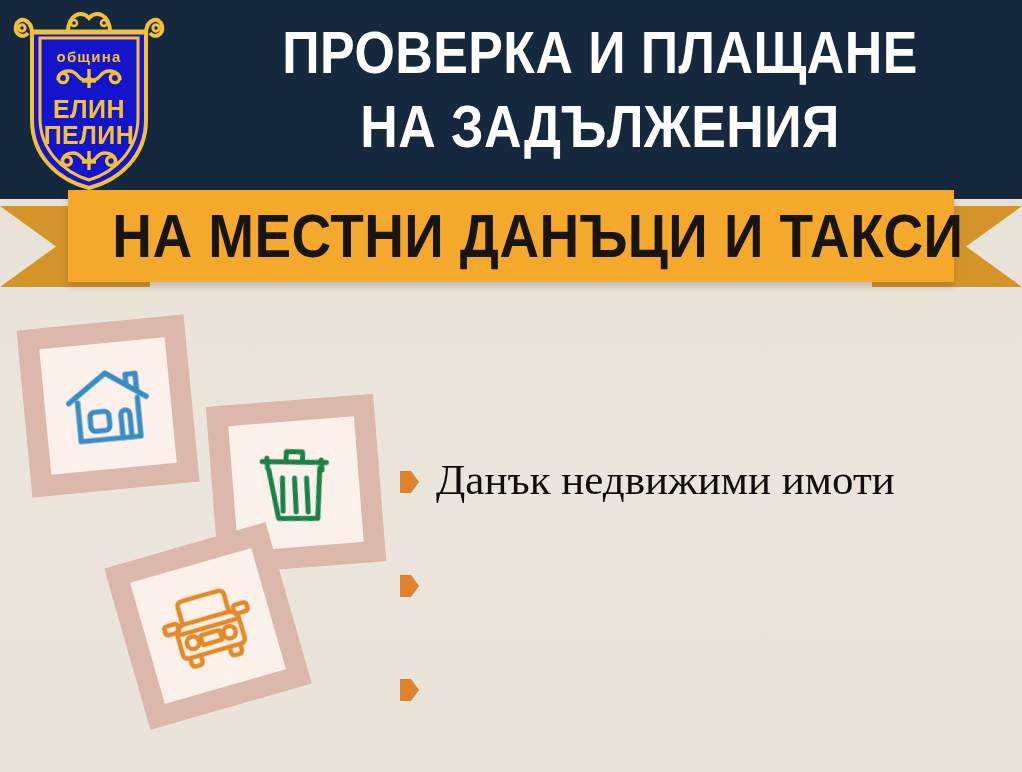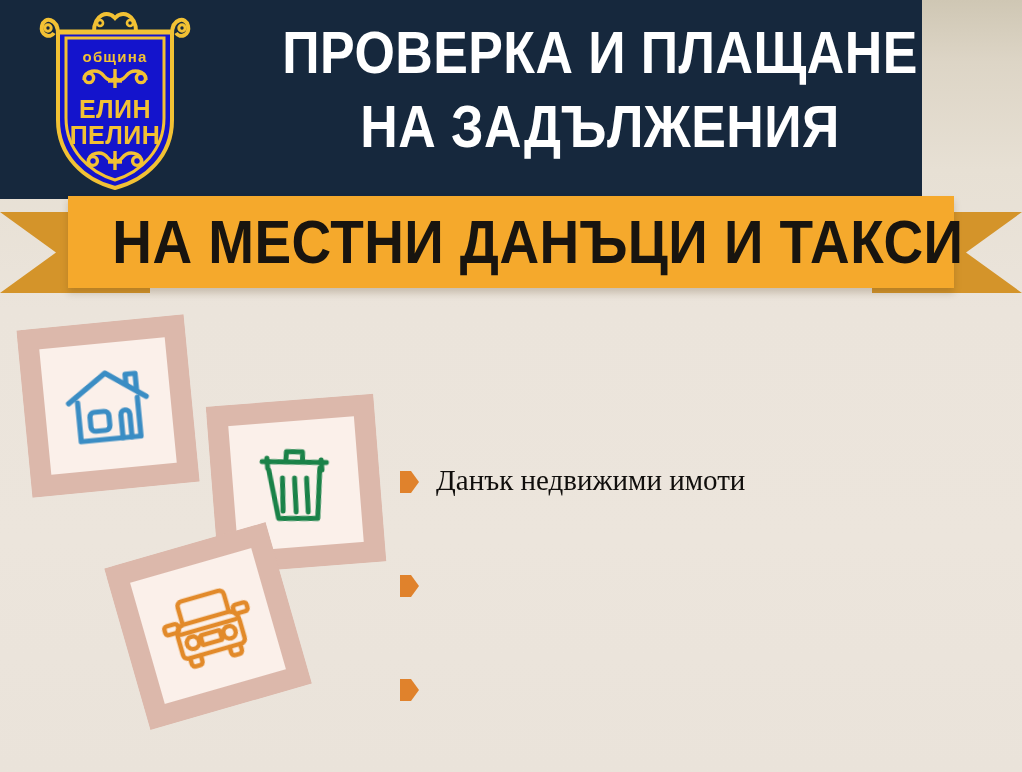--- a/index.html
+++ b/index.html
@@ -27,21 +27,21 @@
         #ebe4db 40%,
         #ece5dc 70%,
         #eae3da 100%);
   }
 
   
   .header {
     position: absolute;
     left: 0;
     top: 0;
-    width: 922px;
+    width: 1022px;
     height: 199px;
     background: #16283d;
     z-index: 5;
   }
 
   .header-title {
     position: absolute;
     left: 190px;
     top: 16px;
     width: 820px;
@@ -54,33 +54,33 @@
     letter-spacing: 0.5px;
     transform: scaleX(0.88);
     transform-origin: center top;
     white-space: nowrap;
   }
   .header-title .line2 { display: block; }
 
   
   .logo {
     position: absolute;
-    left: 36px;
+    left: 10px;
     top: 8px;
     width: 158px;
     height: 185px;
     z-index: 8;
   }
   .logo svg { display: block; width: 158px; height: 185px; }
 
   
   .ribbon {
     position: absolute;
     left: 0;
-    top: 191px;
+    top: 185px;
     width: 1022px;
     height: 112px;
     z-index: 6;
   }
   .ribbon-tail {
     position: absolute;
     top: 21px;
     width: 150px;
     height: 81px;
     background: #d4942a;
@@ -201,21 +201,21 @@
   .bullet {
     flex: 0 0 auto;
     width: 19px;
     height: 22px;
     margin-right: 17px;
     margin-top: 4px;
   }
   .bullet svg { display: block; }
   .tax-label {
     font-family: "Liberation Serif", "DejaVu Serif", serif;
-    font-size: 29px;
+    font-size: 43px;
     line-height: 1.05;
     color: #100e0c;
     white-space: nowrap;
   }
 </style>
 </head>
 <body>
 
 <div class="poster">
 

